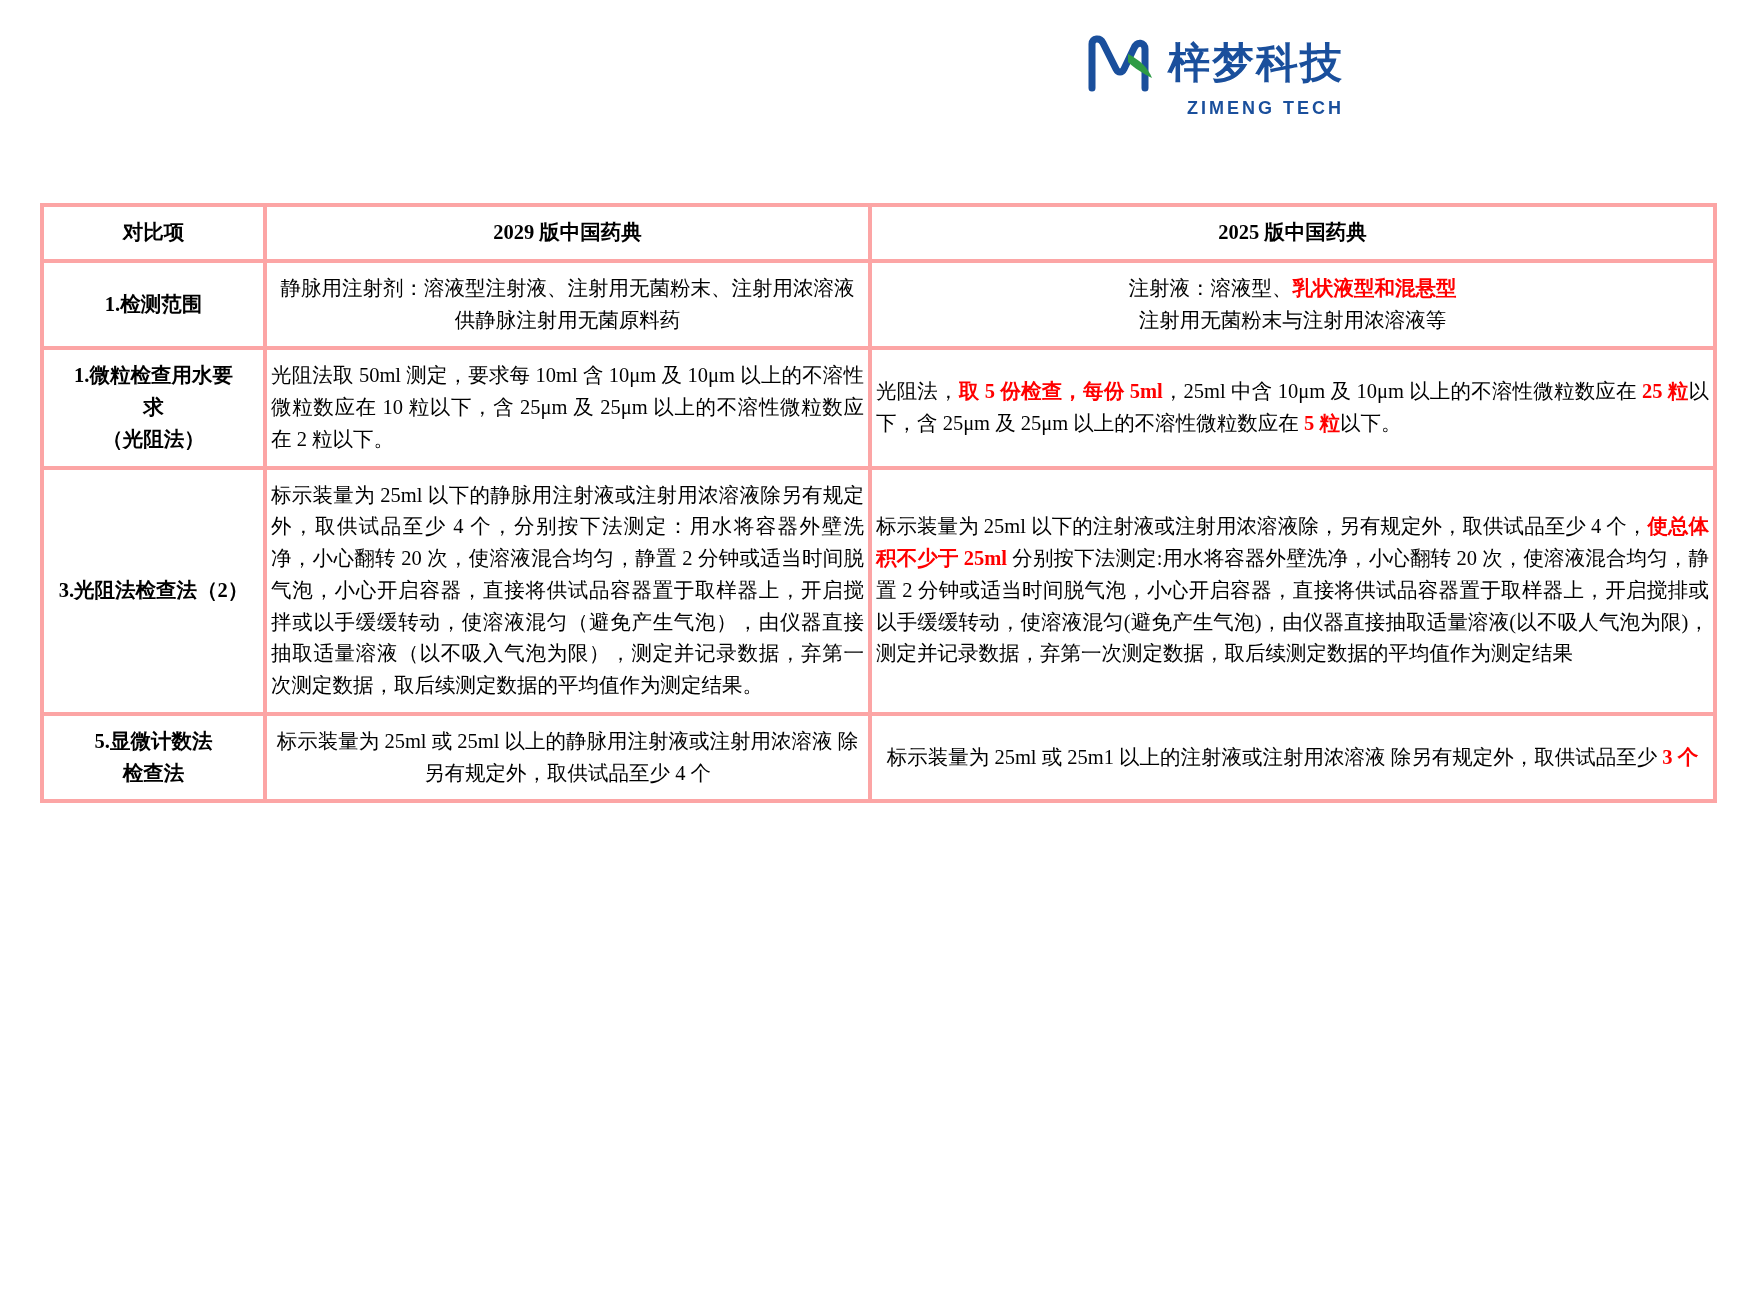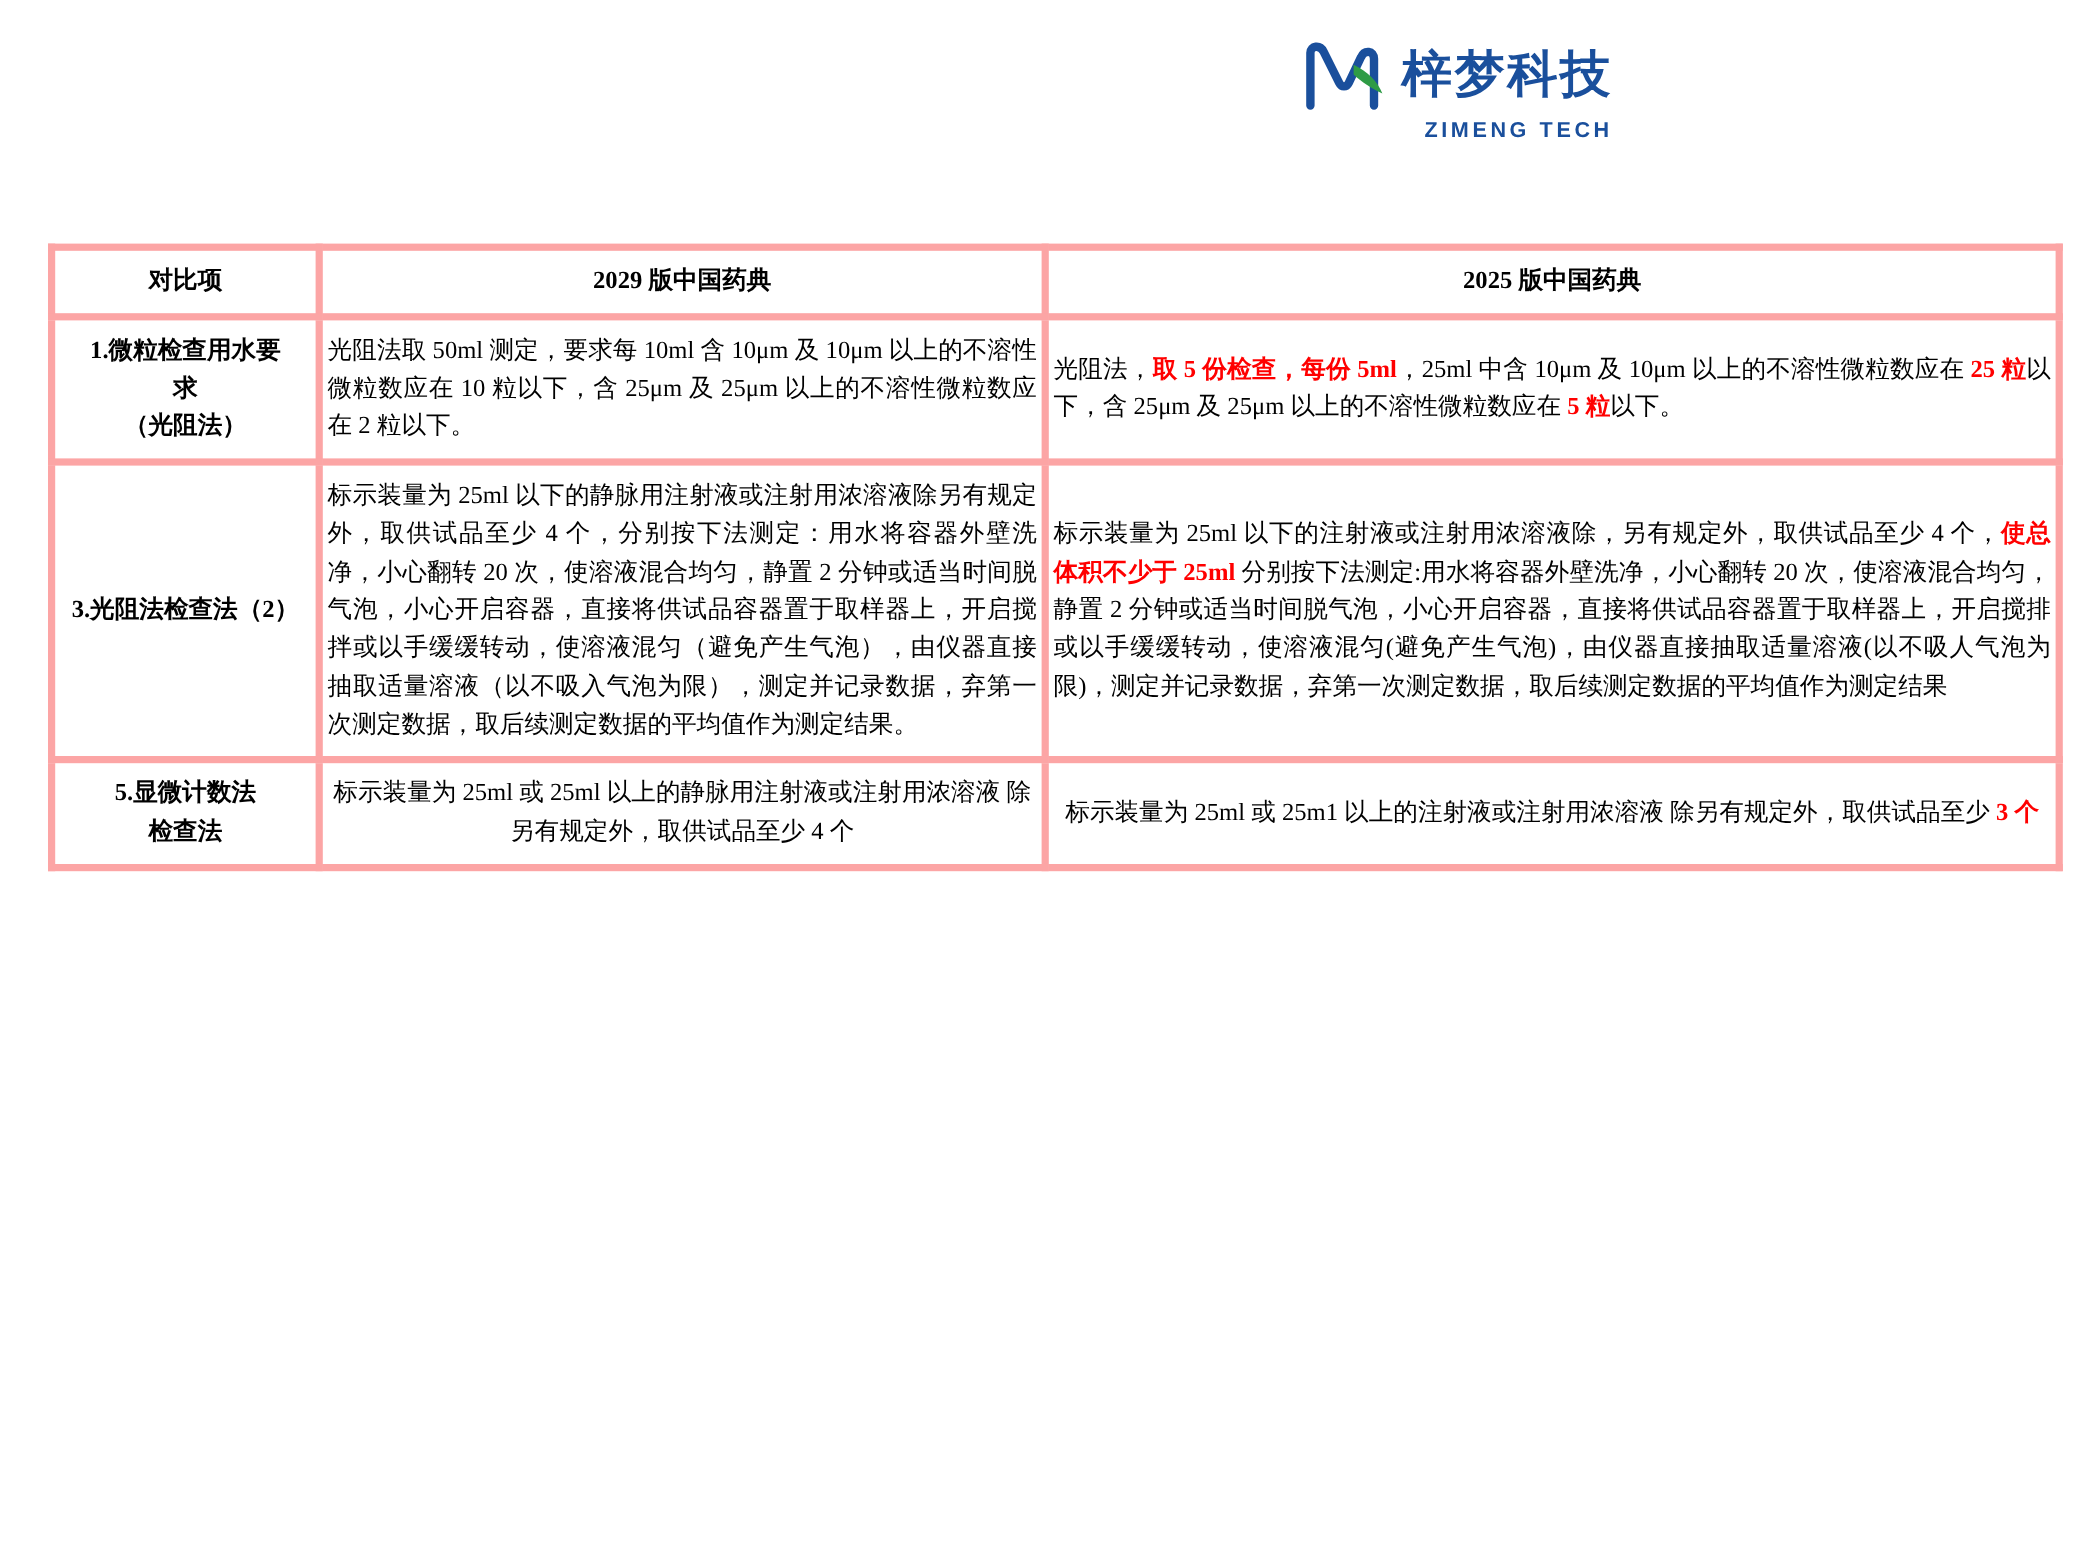--- a/index.html
+++ b/index.html
@@ -76,21 +76,21 @@
     top: 203px;
     left: 40px;
     width: 1673px;
   }
   table.cmp {
     border-collapse: collapse;
     width: 100%;
     table-layout: fixed;
   }
   table.cmp td {
-    border: 6px solid #fca5a5;
+    border: 4px solid #fca5a5;
     vertical-align: middle;
     padding: 10px 4px;
     font-size: 20.5px;
     line-height: 1.55;
   }
   col.c0 { width: 223px; }
   col.c1 { width: 605px; }
   col.c2 { width: 845px; }
 
   .hdr td {
@@ -140,20 +140,33 @@
           <col class="c1">
           <col class="c2">
       </colgroup>
       <tbody>
         <tr class="hdr">
           <td>对比项</td>
           <td>2029 版中国药典</td>
           <td>2025 版中国药典</td>
         </tr>
 
+        <tr>
+          <td class="rowlabel">1.检测范围</td>
+          <td class="cell-center">
+            <div>静脉用注射剂：溶液型注射液、注射用无菌粉末、注射用浓溶液</div>
+            <div>供静脉注射用无菌原料药</div>
+          </td>
+          <td class="cell-center">
+            <div>
+              <span>注射液：溶液型、</span><span class="red">乳状液型和混悬型</span>
+            </div>
+            <div>注射用无菌粉末与注射用浓溶液等</div>
+          </td>
+        </tr>
 
         <tr>
           <td class="rowlabel">
             <div>1.微粒检查用水要</div>
             <div>求</div>
             <div>（光阻法）</div>
           </td>
           <td class="cell-just">光阻法取 50ml 测定，要求每 10ml 含 10μm 及 10μm 以上的不溶性微粒数应在 10 粒以下，含 25μm 及 25μm 以上的不溶性微粒数应在 2 粒以下。</td>
           <td class="cell-just">
             <p>

